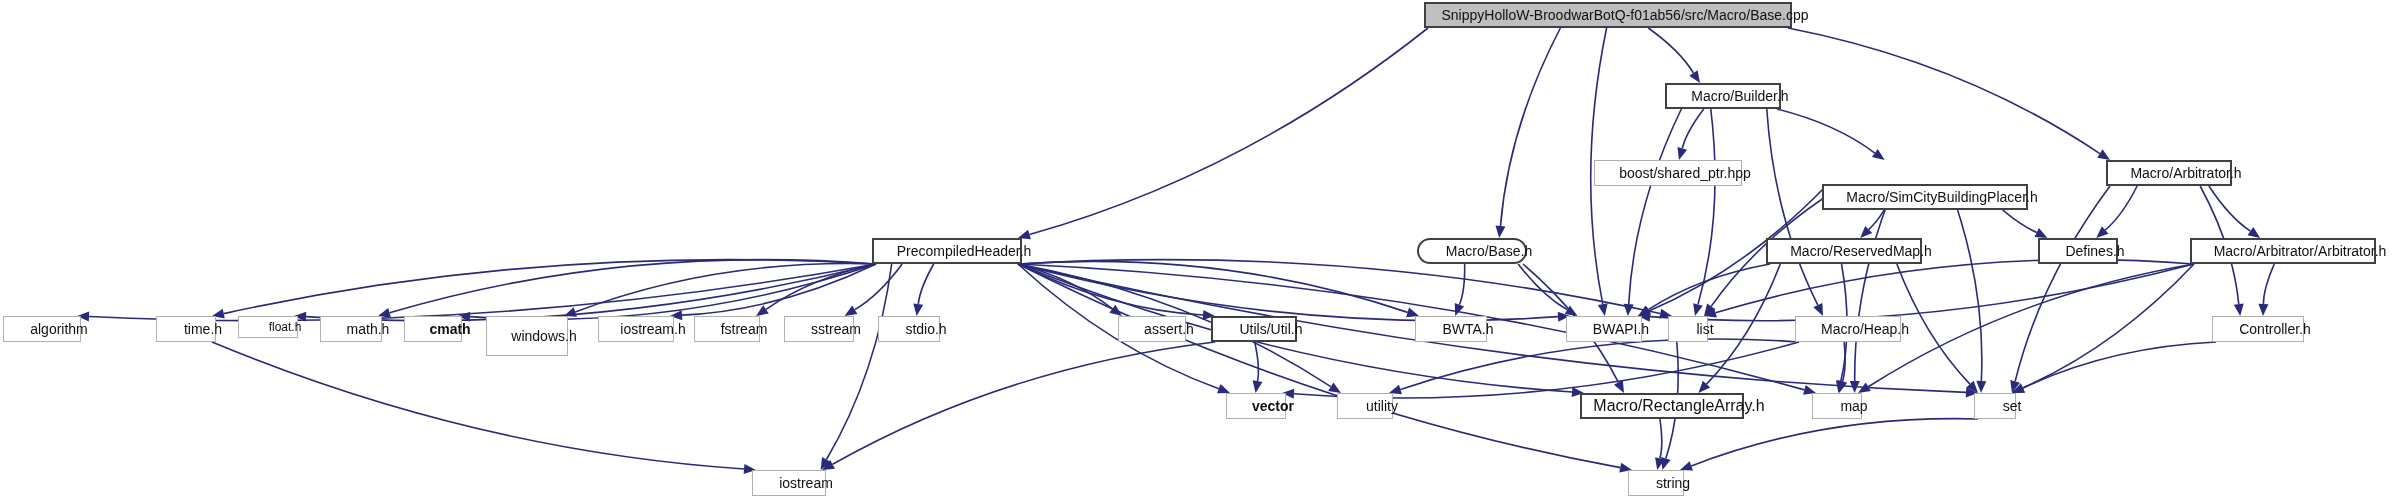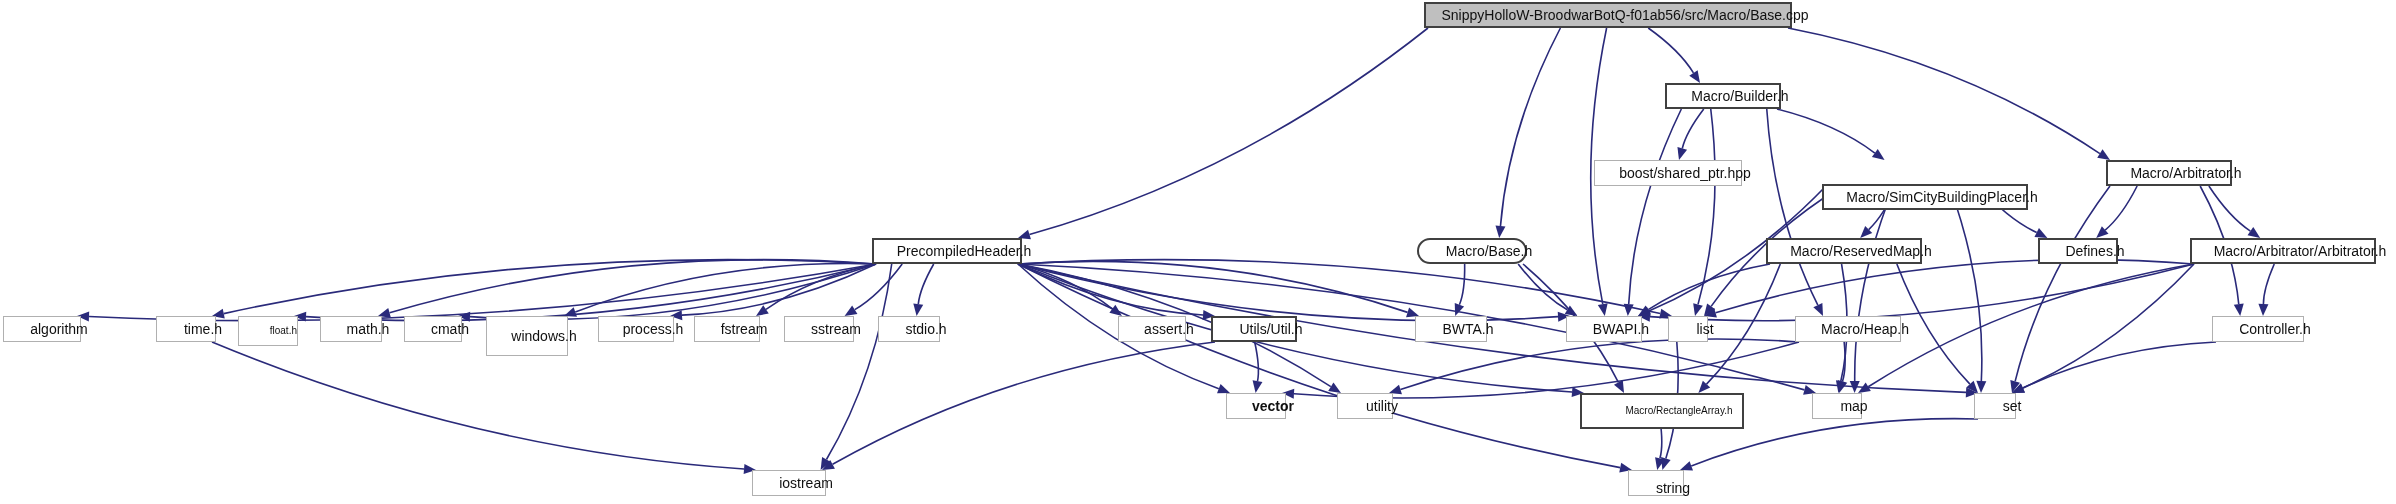--- a/index.html
+++ b/index.html
@@ -178,34 +178,34 @@
       </div>
       <div class="node bold" style="left: 2190px; top: 238px; width: 186px; height: 26px; font-size: 14px;">
         <span class="lbl">Macro/Arbitrator/Arbitrator.h</span>
       </div>
       <div class="node " style="left: 3px; top: 316px; width: 78px; height: 26px; font-size: 14px;">
         <span class="lbl">algorithm</span>
       </div>
       <div class="node " style="left: 156px; top: 316px; width: 60px; height: 26px; font-size: 14px;">
         <span class="lbl">time.h</span>
       </div>
-      <div class="node " style="left: 238px; top: 316px; width: 60px; height: 30px; font-size: 10px; justify-content: flex-end;">
+      <div class="node " style="left: 238px; top: 316px; width: 60px; height: 22px; font-size: 12px;">
         <span class="lbl">float.h</span>
       </div>
       <div class="node " style="left: 320px; top: 316px; width: 62px; height: 26px; font-size: 14px;">
         <span class="lbl">math.h</span>
       </div>
-      <div class="node " style="left: 404px; top: 316px; width: 58px; height: 26px; font-size: 14px;">
+      <div class="node " style="left: 404px; top: 316px; width: 58px; height: 26px; font-size: 14px; font-weight: bold;">
         <span class="lbl">cmath</span>
       </div>
       <div class="node " style="left: 486px; top: 316px; width: 82px; height: 40px; font-size: 14px;">
         <span class="lbl">windows.h</span>
       </div>
       <div class="node " style="left: 598px; top: 316px; width: 76px; height: 26px; font-size: 14px;">
-        <span class="lbl">process.h</span>
+        <span class="lbl">iostream.h</span>
       </div>
       <div class="node " style="left: 694px; top: 316px; width: 66px; height: 26px; font-size: 14px;">
         <span class="lbl">fstream</span>
       </div>
       <div class="node " style="left: 784px; top: 316px; width: 70px; height: 26px; font-size: 14px;">
         <span class="lbl">sstream</span>
       </div>
       <div class="node " style="left: 878px; top: 316px; width: 62px; height: 26px; font-size: 14px;">
         <span class="lbl">stdio.h</span>
       </div>
@@ -229,29 +229,29 @@
       </div>
       <div class="node " style="left: 2212px; top: 316px; width: 92px; height: 26px; font-size: 14px;">
         <span class="lbl">Controller.h</span>
       </div>
       <div class="node " style="left: 1226px; top: 393px; width: 60px; height: 26px; font-size: 14px; font-weight: bold;">
         <span class="lbl">vector</span>
       </div>
       <div class="node " style="left: 1337px; top: 393px; width: 56px; height: 26px; font-size: 14px;">
         <span class="lbl">utility</span>
       </div>
-      <div class="node bold" style="left: 1580px; top: 393px; width: 164px; height: 36px; font-size: 10px;">
+      <div class="node bold" style="left: 1580px; top: 393px; width: 164px; height: 26px; font-size: 16px;">
         <span class="lbl">Macro/RectangleArray.h</span>
       </div>
       <div class="node " style="left: 1812px; top: 393px; width: 50px; height: 26px; font-size: 14px;">
         <span class="lbl">map</span>
       </div>
       <div class="node " style="left: 1974px; top: 393px; width: 42px; height: 26px; font-size: 14px;">
         <span class="lbl">set</span>
       </div>
       <div class="node " style="left: 752px; top: 470px; width: 74px; height: 26px; font-size: 14px;">
         <span class="lbl">iostream</span>
       </div>
-      <div class="node " style="left: 1628px; top: 470px; width: 56px; height: 26px; font-size: 14px; align-items: flex-end;">
+      <div class="node " style="left: 1628px; top: 470px; width: 56px; height: 26px; font-size: 14px;">
         <span class="lbl">string</span>
       </div>
     </div>
 </div>
 
 </body></html>

